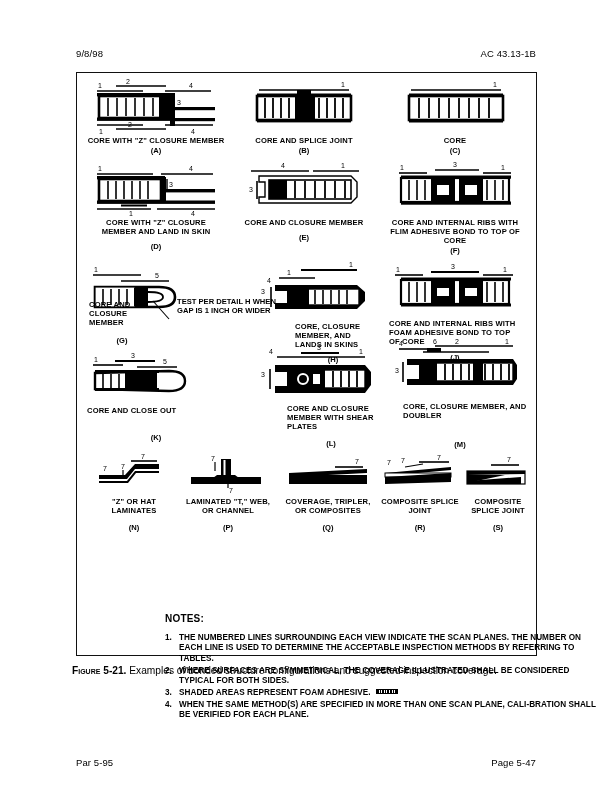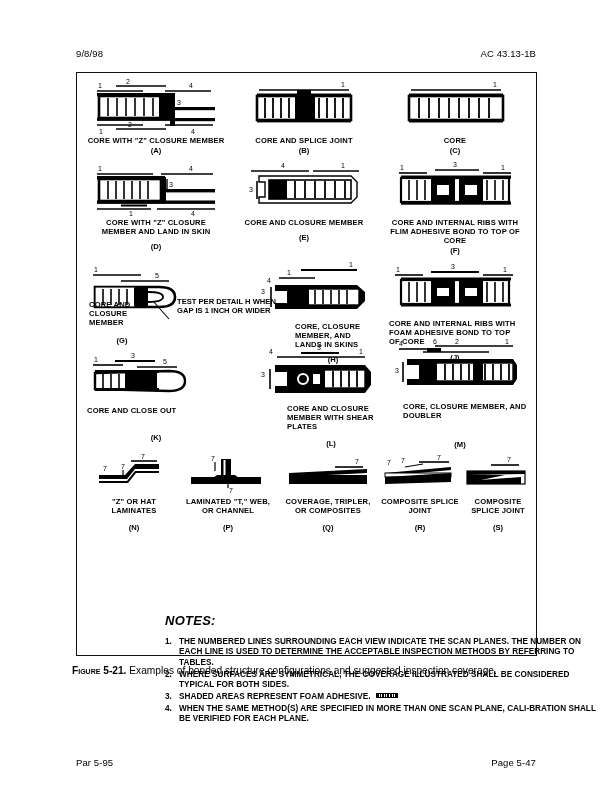--- a/index.html
+++ b/index.html
@@ -35,21 +35,21 @@
   .lbl{font-size:7.6px;font-weight:bold;text-align:center;line-height:1.15;}
   .note-ann{font-size:7.6px;font-weight:bold;line-height:1.2;}
 
   
   svg{display:block;overflow:visible;}
   .ln{stroke:#000;fill:none;}
   .nm{font-size:7px;font-family:"Liberation Sans",sans-serif;fill:#000;}
 
   
   .notes{position:absolute;left:88px;top:540px;width:440px;}
-  .notes .hdr{font-size:13px;font-weight:bold;letter-spacing:.02em;font-style:italic;}
+  .notes .hdr{font-size:10px;font-weight:bold;letter-spacing:.02em;}
   .notes ol{list-style:none;margin:9px 0 0 0;padding:0;}
   .notes li{display:flex;font-size:8.2px;font-weight:bold;line-height:1.27;
             margin-bottom:1.5px;letter-spacing:.005em;}
   .notes li .num{width:14px;flex:0 0 14px;}
   .notes li .txt{flex:1;}
   .swatch{display:inline-block;width:22px;height:5px;vertical-align:middle;
           margin-left:5px;position:relative;top:-1px;
           background:
             repeating-linear-gradient(90deg,#000 0 1.6px,#fff 1.6px 2.6px);
           border:1px solid #000;box-sizing:border-box;}

